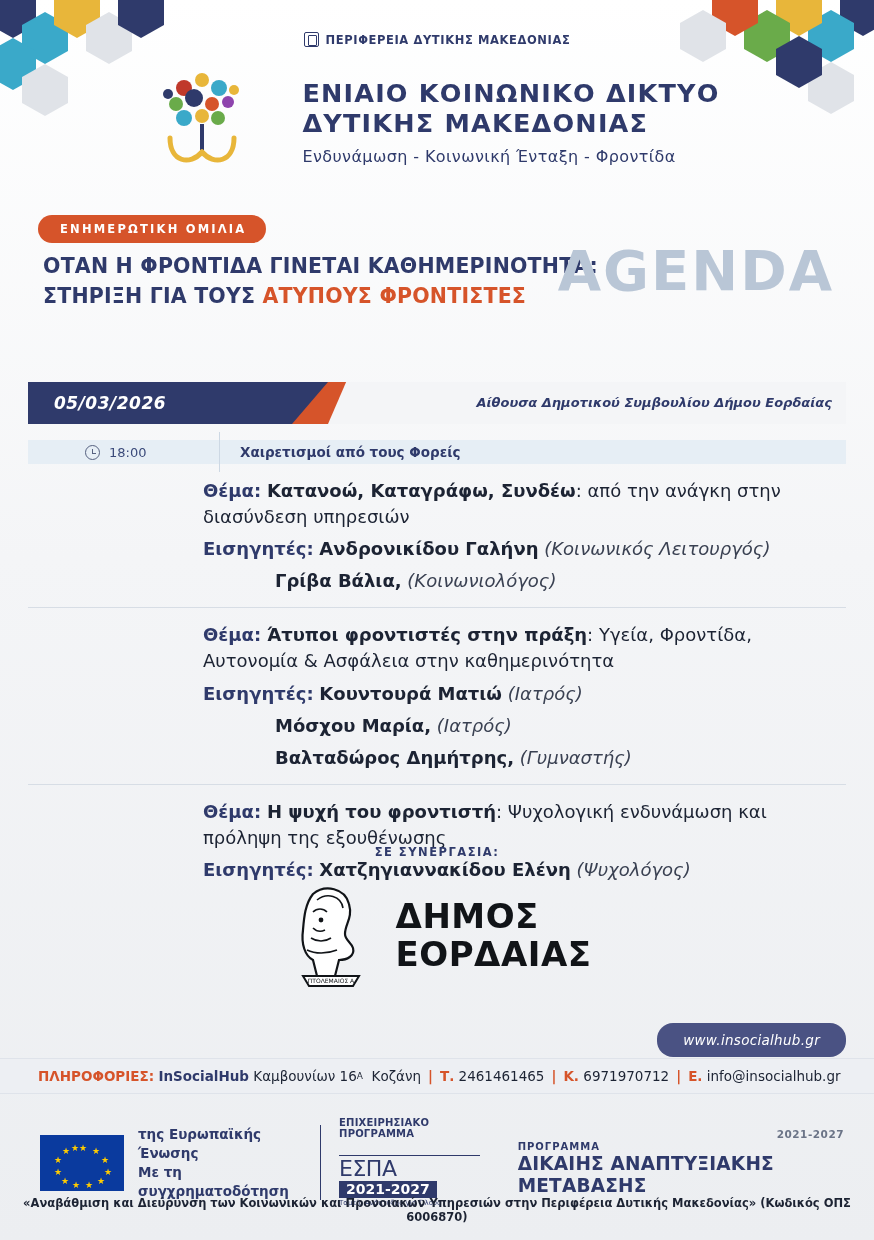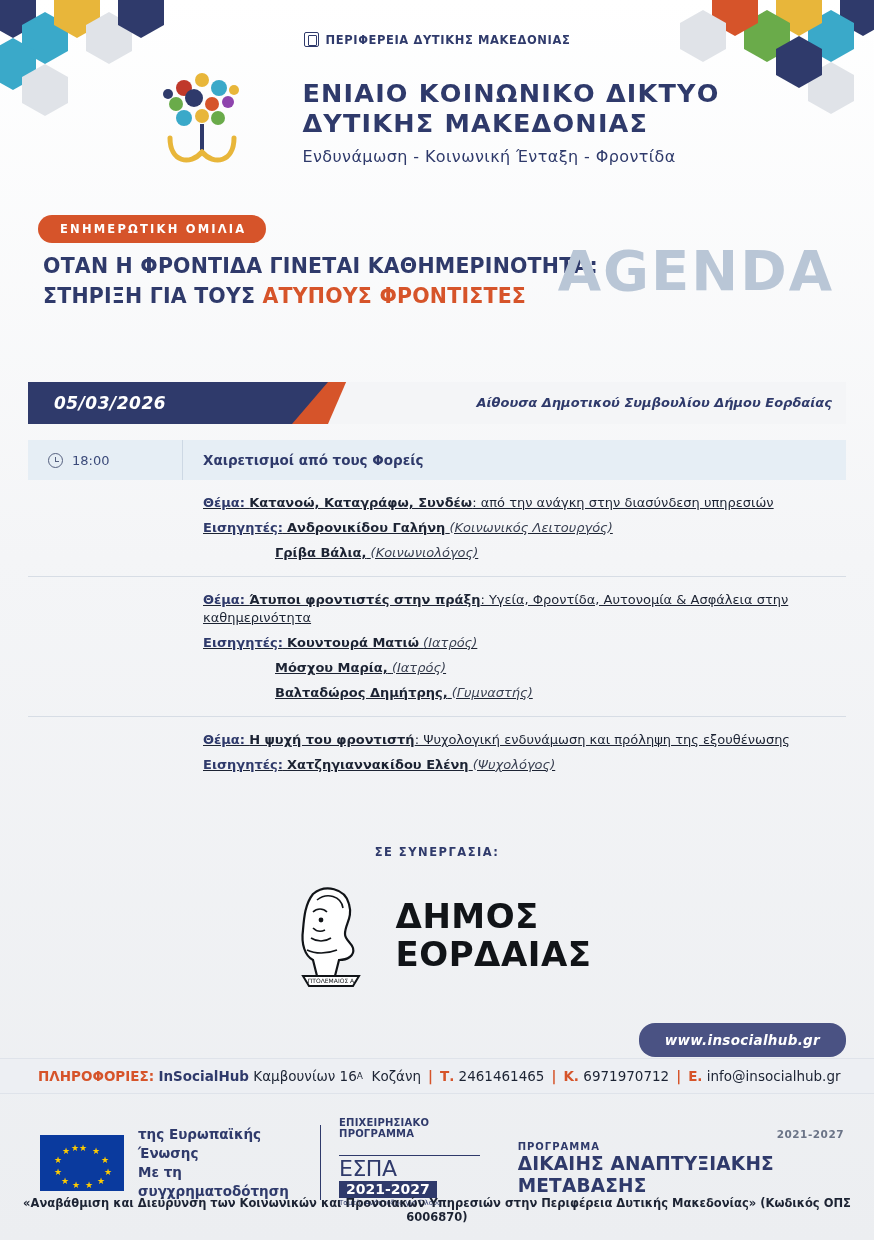--- a/index.html
+++ b/index.html
@@ -165,21 +165,22 @@
   
   .agenda-panel {
     position: absolute;
     left: 28px; right: 28px; top: 440px;
     background: rgba(255,255,255,0.0);
   }
   .row-greet {
     display: flex;
     align-items: center;
     background: #e6eef5;
-    height: 40px;
+    height: 24px;
+    padding-left: 37px;
   }
   .time-cell {
     width: 155px;
     display: flex;
     align-items: center;
     gap: 9px;
     padding-left: 20px;
     color: #3b4a7a;
     font-size: 13px;
     border-right: 1px solid #cdd8e4;
@@ -207,21 +208,21 @@
     color: #2f3a6b;
     font-size: 13.5px;
     font-weight: bold;
   }
 
   .block {
     padding: 14px 0 13px 175px;
     border-bottom: 1px solid #d7dde5;
   }
   .block:last-child { border-bottom: none; }
-  .line { font-size: 13px; color: #1c2333; line-height: 1.45; margin-bottom: 6px; text-decoration: underline; }
+  .line { font-size: 18px; color: #1c2333; line-height: 1.45; margin-bottom: 6px; }
   .line:last-child { margin-bottom: 0; }
   .lbl { color: #2f3a6b; font-weight: bold; }
   .val { font-weight: bold; color: #1c2333; }
   .norm { font-weight: normal; color: #1c2333; }
   .ital { font-style: italic; font-weight: normal; color: #3a4152; }
   .indent { padding-left: 72px; }
 
   
   .collab-label {
     position: absolute;
@@ -249,21 +250,21 @@
     letter-spacing: 0.5px;
   }
 
   
   .site-pill {
     position: absolute;
     right: 28px; top: 1023px;
     background: #4a5283;
     color: #ffffff;
     font-size: 13.5px;
-    font-weight: bold;
+    font-weight: normal;
     font-style: italic;
     padding: 9px 26px;
     border-radius: 16px;
     letter-spacing: 0.3px;
   }
 
   
   .info-strip {
     position: absolute;
     left: 0; right: 0; top: 1058px;

